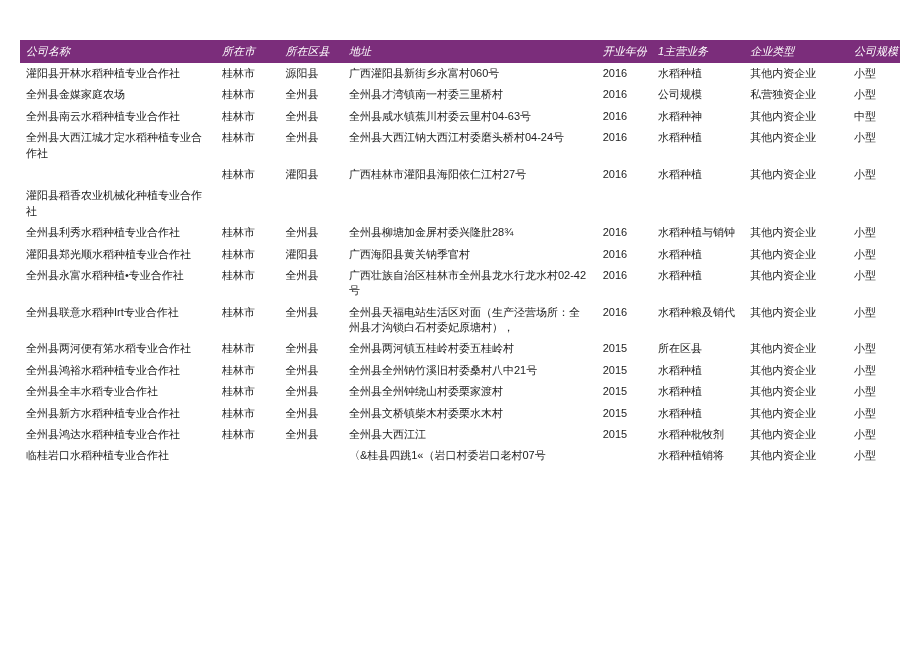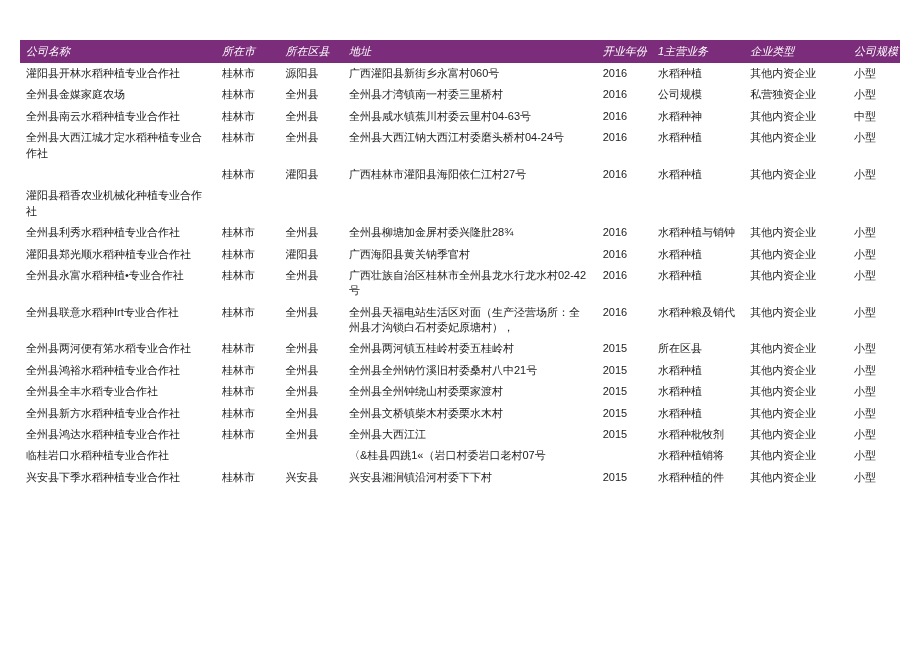--- a/index.html
+++ b/index.html
@@ -229,25 +229,15 @@
         <tr>
           <td>临桂岩口水稻种植专业合作社</td>
           <td></td>
           <td></td>
           <td class="addr">〈&amp;桂县四跳1«（岩口村委岩口老村07号</td>
           <td></td>
           <td>水稻种植销将</td>
           <td>其他内资企业</td>
           <td>小型</td>
         </tr>
-        <tr>
-          <td>兴安县下季水稻种植专业合作社</td>
-          <td>桂林市</td>
-          <td>兴安县</td>
-          <td class="addr">兴安县湘涧镇沿河村委下下村</td>
-          <td>2015</td>
-          <td>水稻种植的件</td>
-          <td>其他内资企业</td>
-          <td>小型</td>
-        </tr>
       </tbody>
 </table>
 </div>
 
 </body></html>

